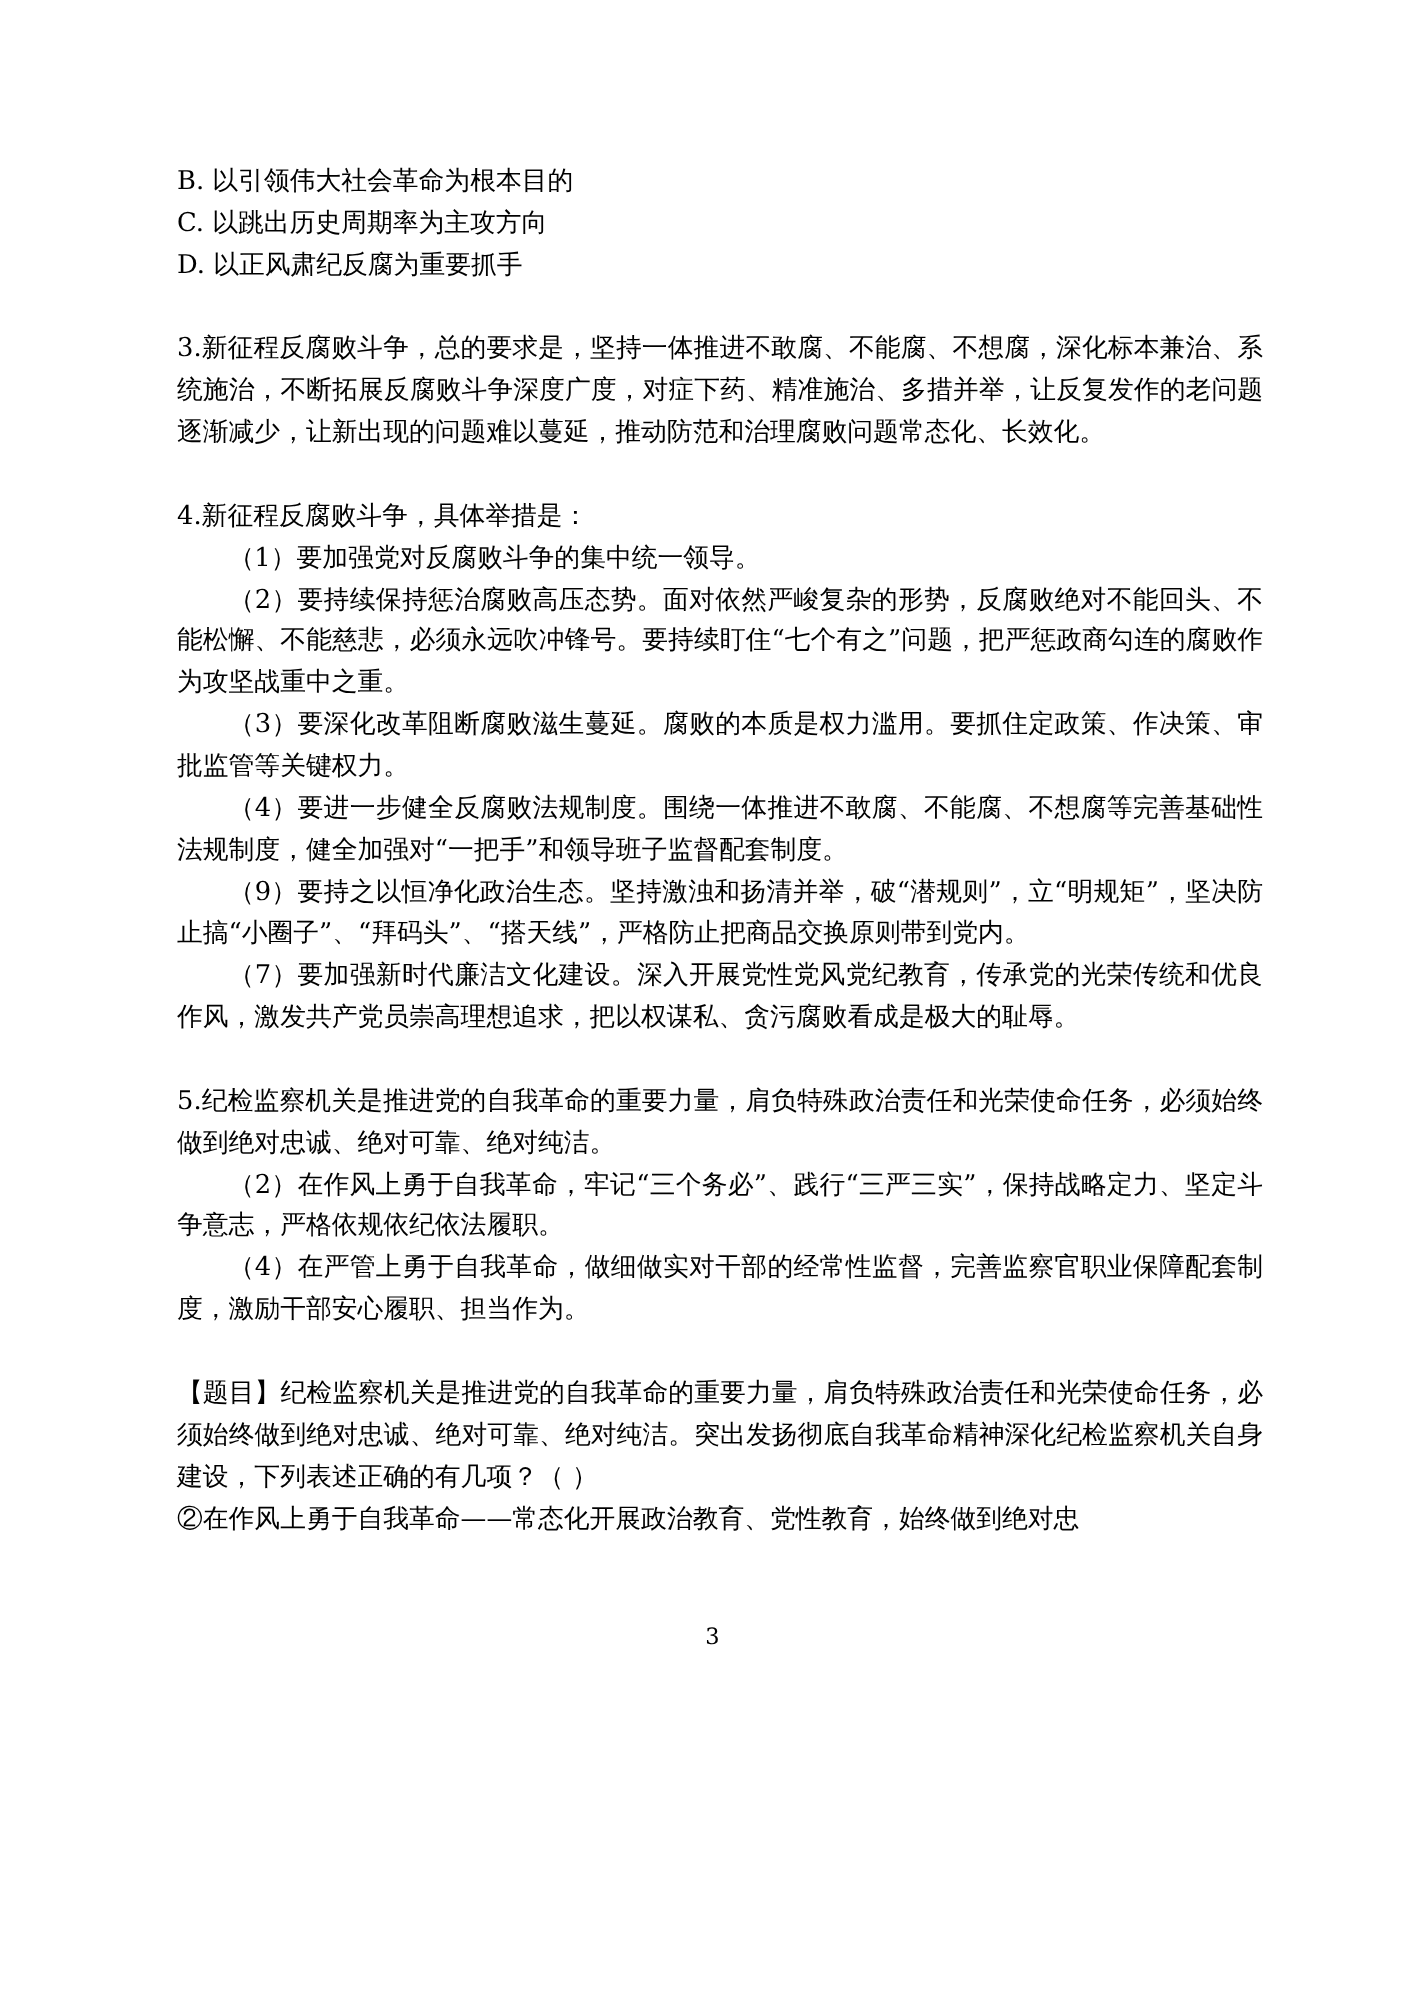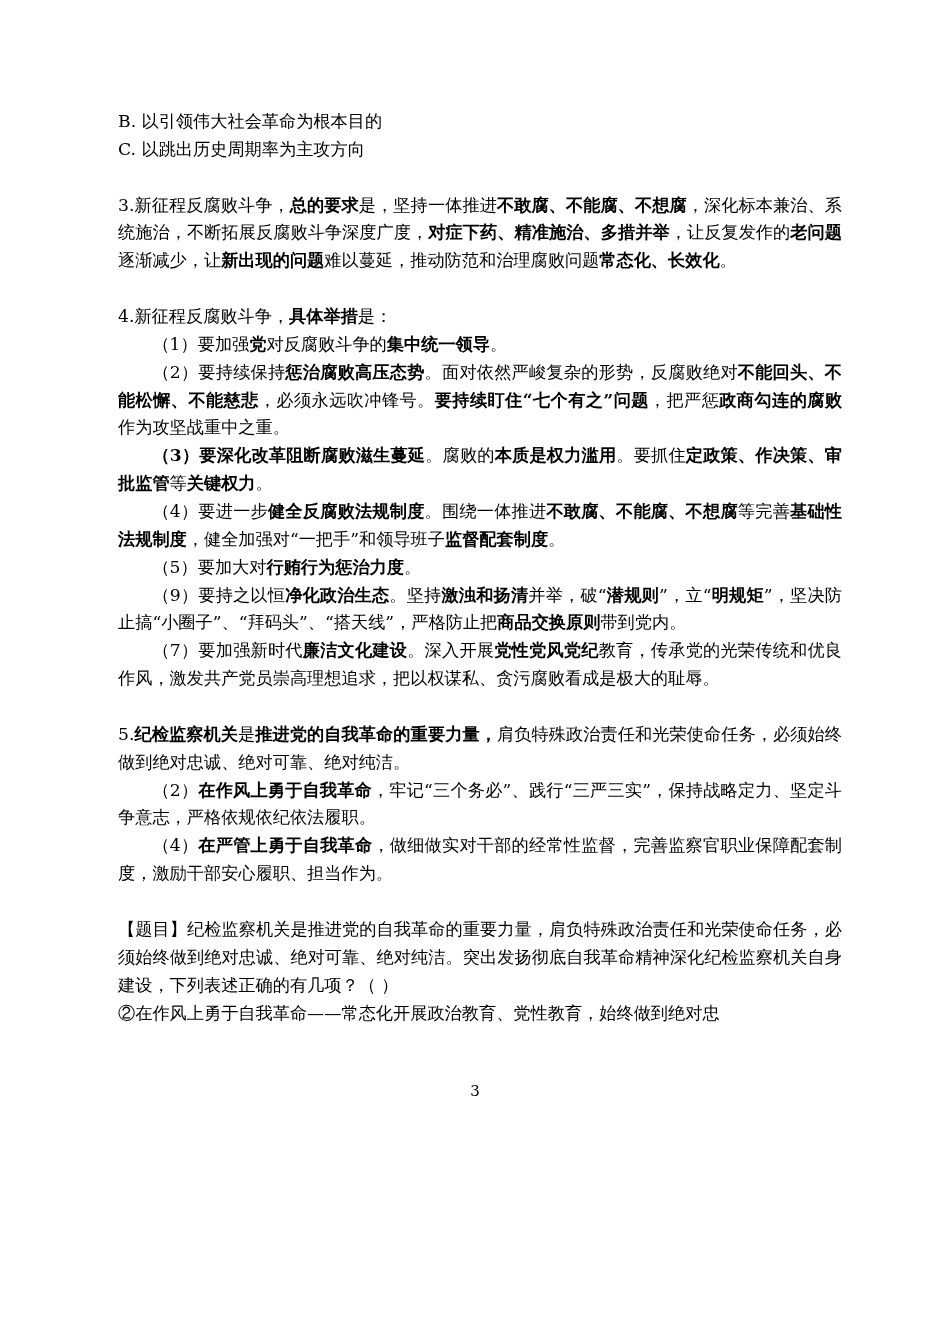--- a/index.html
+++ b/index.html
@@ -33,53 +33,53 @@
   .blank {
     height: 1.62em;
   }
   .opt {
     margin: 0;
   }
   .indent2 {
     text-indent: 2em;
   }
   .bold {
-    font-weight: bold;
+    font-weight: normal;
   }
   .pagenum {
     position: absolute;
     left: 0;
     right: 0;
     bottom: 52px;
     text-align: center;
     font-size: 15px;
     font-family: "DejaVu Serif", "Liberation Serif", serif;
   }
 </style>
 </head>
 <body>
 
 <div class="page">
   <div class="doc-body">
 
     <p class="opt">B. 以引领伟大社会革命为根本目的</p>
     <p class="opt">C. 以跳出历史周期率为主攻方向</p>
+    <p class="opt">D. 以正风肃纪反腐为重要抓手</p>
 
     <div class="blank"></div>
 
     <p><span>3.新征程反腐败斗争，</span><span class="bold">总的要求</span><span>是，坚持一体推进</span><span class="bold">不敢腐、不能腐、不想腐</span><span>，深化标本兼治、系统施治，不断拓展反腐败斗争深度广度，</span><span class="bold">对症下药、精准施治、多措并举</span><span>，让反复发作的</span><span class="bold">老问题</span><span>逐渐减少，让</span><span class="bold">新出现的问题</span><span>难以蔓延，推动防范和治理腐败问题</span><span class="bold">常态化、长效化</span><span>。</span></p>
 
     <div class="blank"></div>
 
     <p><span>4.新征程反腐败斗争，</span><span class="bold">具体举措</span><span>是：</span></p>
     <p class="indent2"><span>（1）要加强</span><span class="bold">党</span><span>对反腐败斗争的</span><span class="bold">集中统一领导</span><span>。</span></p>
     <p class="indent2"><span>（2）要持续保持</span><span class="bold">惩治腐败高压态势</span><span>。面对依然严峻复杂的形势，反腐败绝对</span><span class="bold">不能回头、不能松懈、不能慈悲</span><span>，必须永远吹冲锋号。</span><span class="bold">要持续盯住“七个有之”问题</span><span>，把严惩</span><span class="bold">政商勾连的腐败</span><span>作为攻坚战重中之重。</span></p>
     <p class="indent2"><span class="bold">（3）要深化改革阻断腐败滋生蔓延</span><span>。腐败的</span><span class="bold">本质是权力滥用</span><span>。要抓住</span><span class="bold">定政策、作决策、审批监管</span><span>等</span><span class="bold">关键权力</span><span>。</span></p>
     <p class="indent2"><span>（4）要进一步</span><span class="bold">健全反腐败法规制度</span><span>。围绕一体推进</span><span class="bold">不敢腐、不能腐、不想腐</span><span>等完善</span><span class="bold">基础性法规制度</span><span>，健全加强对“一把手”和领导班子</span><span class="bold">监督配套制度</span><span>。</span></p>
-    <p class="indent2"><span>（5）要加大对</span><span class="bold">行贿行为惩治力度</span><span>。</span></p>
     <p class="indent2"><span>（9）要持之以恒</span><span class="bold">净化政治生态</span><span>。坚持</span><span class="bold">激浊和扬清</span><span>并举，破“</span><span class="bold">潜规则</span><span>”，立“</span><span class="bold">明规矩</span><span>”，坚决防止搞“小圈子”、“拜码头”、“搭天线”，严格防止把</span><span class="bold">商品交换原则</span><span>带到党内。</span></p>
     <p class="indent2"><span>（7）要加强新时代</span><span class="bold">廉洁文化建设</span><span>。深入开展</span><span class="bold">党性党风党纪</span><span>教育，传承党的光荣传统和优良作风，激发共产党员崇高理想追求，把以权谋私、贪污腐败看成是极大的耻辱。</span></p>
 
     <div class="blank"></div>
 
     <p><span>5.</span><span class="bold">纪检监察机关</span><span>是</span><span class="bold">推进党的自我革命的重要力量，</span><span>肩负特殊政治责任和光荣使命任务，必须始终做到绝对忠诚、绝对可靠、绝对纯洁。</span></p>
     <p class="indent2"><span>（2）</span><span class="bold">在作风上勇于自我革命</span><span>，牢记“三个务必”、践行“三严三实”，保持战略定力、坚定斗争意志，严格依规依纪依法履职。</span></p>
     <p class="indent2"><span>（4）</span><span class="bold">在严管上勇于自我革命</span><span>，做细做实对干部的经常性监督，完善监察官职业保障配套制度，激励干部安心履职、担当作为。</span></p>
 
     <div class="blank"></div>

